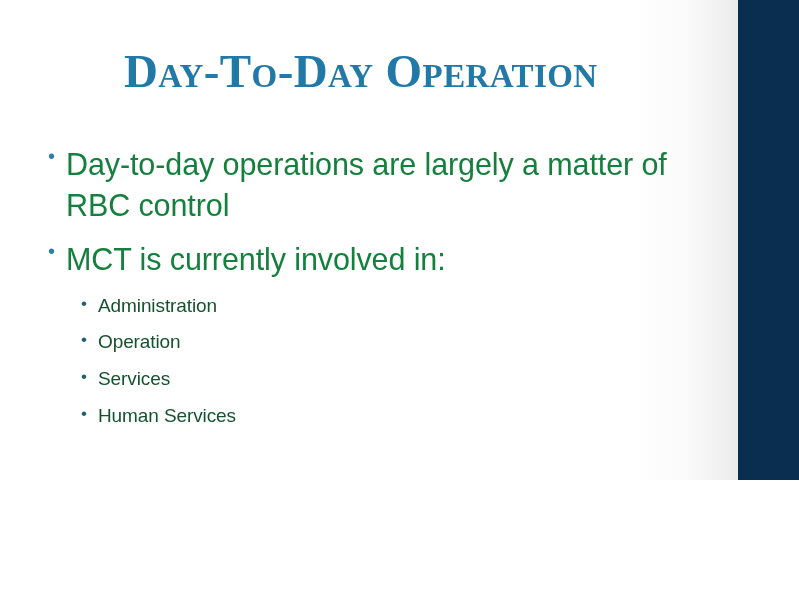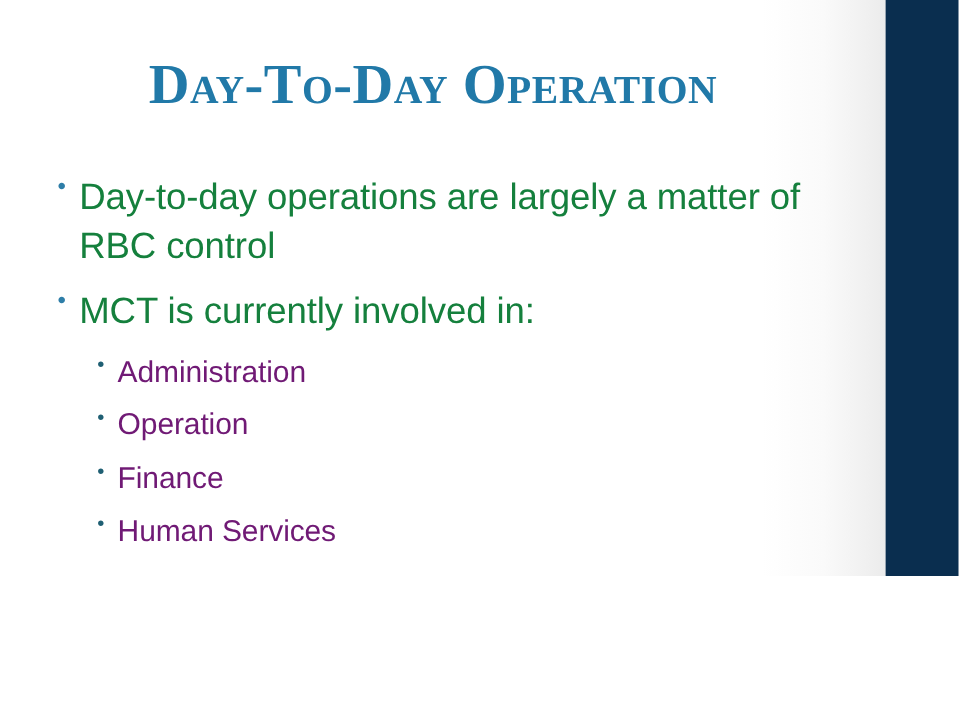--- a/index.html
+++ b/index.html
@@ -105,23 +105,23 @@
   .bullet-l2 .dot {
     flex: 0 0 auto;
     width: 17px;
     padding-top: 10px;
     color: #1f5f73;
     font-size: 17px;
     line-height: 0;
   }
   .bullet-l2 .txt {
     flex: 1 1 auto;
-    font-size: 25px;
+    font-size: 19px;
     line-height: 1.3;
-    color: #701a75;
+    color: #14532d;
     letter-spacing: -0.1px;
   }
 </style>
 </head>
 <body>
 
 <div class="slide">
 
   <div class="bg-gradient"></div>
 
@@ -149,21 +149,21 @@
         <span class="txt">Administration</span>
       </div>
 
       <div class="bullet-l2">
         <span class="dot">•</span>
         <span class="txt">Operation</span>
       </div>
 
       <div class="bullet-l2">
         <span class="dot">•</span>
-        <span class="txt">Finance</span>
+        <span class="txt">Services</span>
       </div>
 
       <div class="bullet-l2">
         <span class="dot">•</span>
         <span class="txt">Human Services</span>
       </div>
 
     </div>
   </div>
 </div>

